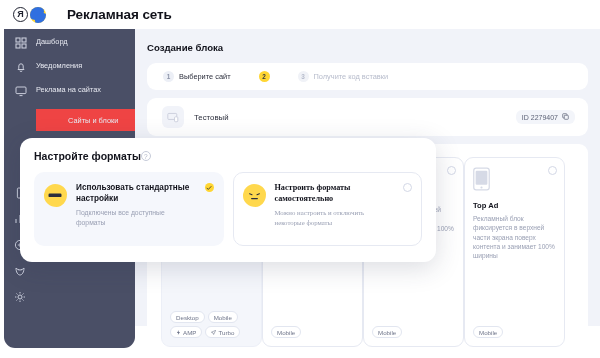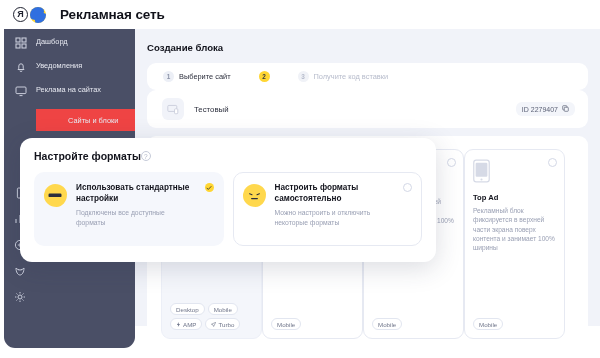--- a/index.html
+++ b/index.html
@@ -44,21 +44,21 @@
     width: 17px; height: 17px; border-radius: 50%;
     background: #2f6fe0;
   }
   .globe::after {
     content: ""; position: absolute; right: -4px; bottom: -5px;
     width: 15px; height: 15px; border-radius: 50%;
     background: #2f6fe0;
   }
   .brand-title {
     font-size: 13.5px; font-weight: bold; color: #11121a;
-    margin-left: 11px; letter-spacing: -0.1px;
+    margin-left: 18px; letter-spacing: -0.1px;
   }
 
   
   .sidebar {
     position: absolute; left: 4px; top: 29px;
     width: 131px; height: 319px;
     background: #4a4f66;
     border-radius: 0 0 11px 11px;
     padding-top: 8px;
     color: #ffffff;
@@ -110,21 +110,21 @@
     font-size: 6.4px; font-weight: bold;
   }
   .step.done .bub { background: #eceff6; color: #8d93a8; }
   .step.done .lb { color: #2b2e3c; }
   .step.current .bub { background: #ffd633; color: #37393f; }
   .step.current .lb { color: #2b2e3c; font-weight: bold; }
   .step.todo .bub { background: #f0f2f7; color: #b6bbcb; }
   .step.todo .lb { color: #b6bbcb; }
 
   .site-panel {
-    margin-top: 0; height: 38px;
+    margin-top: 8px; height: 38px;
     display: flex; align-items: center; padding: 0 13px 0 15px;
   }
   .site-ic {
     width: 22px; height: 22px; border-radius: 6px;
     background: #f1f3f9; display: flex; align-items: center; justify-content: center;
   }
   .site-name { font-size: 7.8px; color: #2b2e3c; margin-left: 10px; }
   .site-id {
     margin-left: auto; display: flex; align-items: center; gap: 4px;
     background: #f3f5fa; border-radius: 6px;
@@ -177,21 +177,21 @@
     border: 1px solid #c6cbd9; color: #aeb4c5;
     font-size: 6.5px; display: flex; align-items: center; justify-content: center;
   }
   .opts { display: flex; gap: 9px; }
   .opt {
     width: 192px; height: 74px; border-radius: 10px;
     padding: 10px 9px; display: flex; gap: 9px; position: relative;
     border: 1px solid transparent;
   }
   .opt.sel { background: #f5f7fc; }
-  .opt.unsel { border-color: #e6e9f2; background: #fff; }
+  .opt.unsel { border-color: #e6e9f2; background: #fff; font-family: Liberation Serif, serif; }
   .blob {
     width: 23px; height: 23px; flex: 0 0 23px; margin-top: 1px;
     background: #ffd84d; border-radius: 48% 52% 45% 55% / 52% 46% 54% 48%;
     position: relative;
   }
   .opt-title { font-size: 8.2px; font-weight: bold; color: #12131c; line-height: 1.28; width: 118px; }
   .opt-desc { font-size: 6.8px; color: #9aa0b4; line-height: 1.4; margin-top: 4px; width: 120px; }
   .check {
     position: absolute; right: 9px; top: 10px;
     width: 9px; height: 9px; border-radius: 50%;

